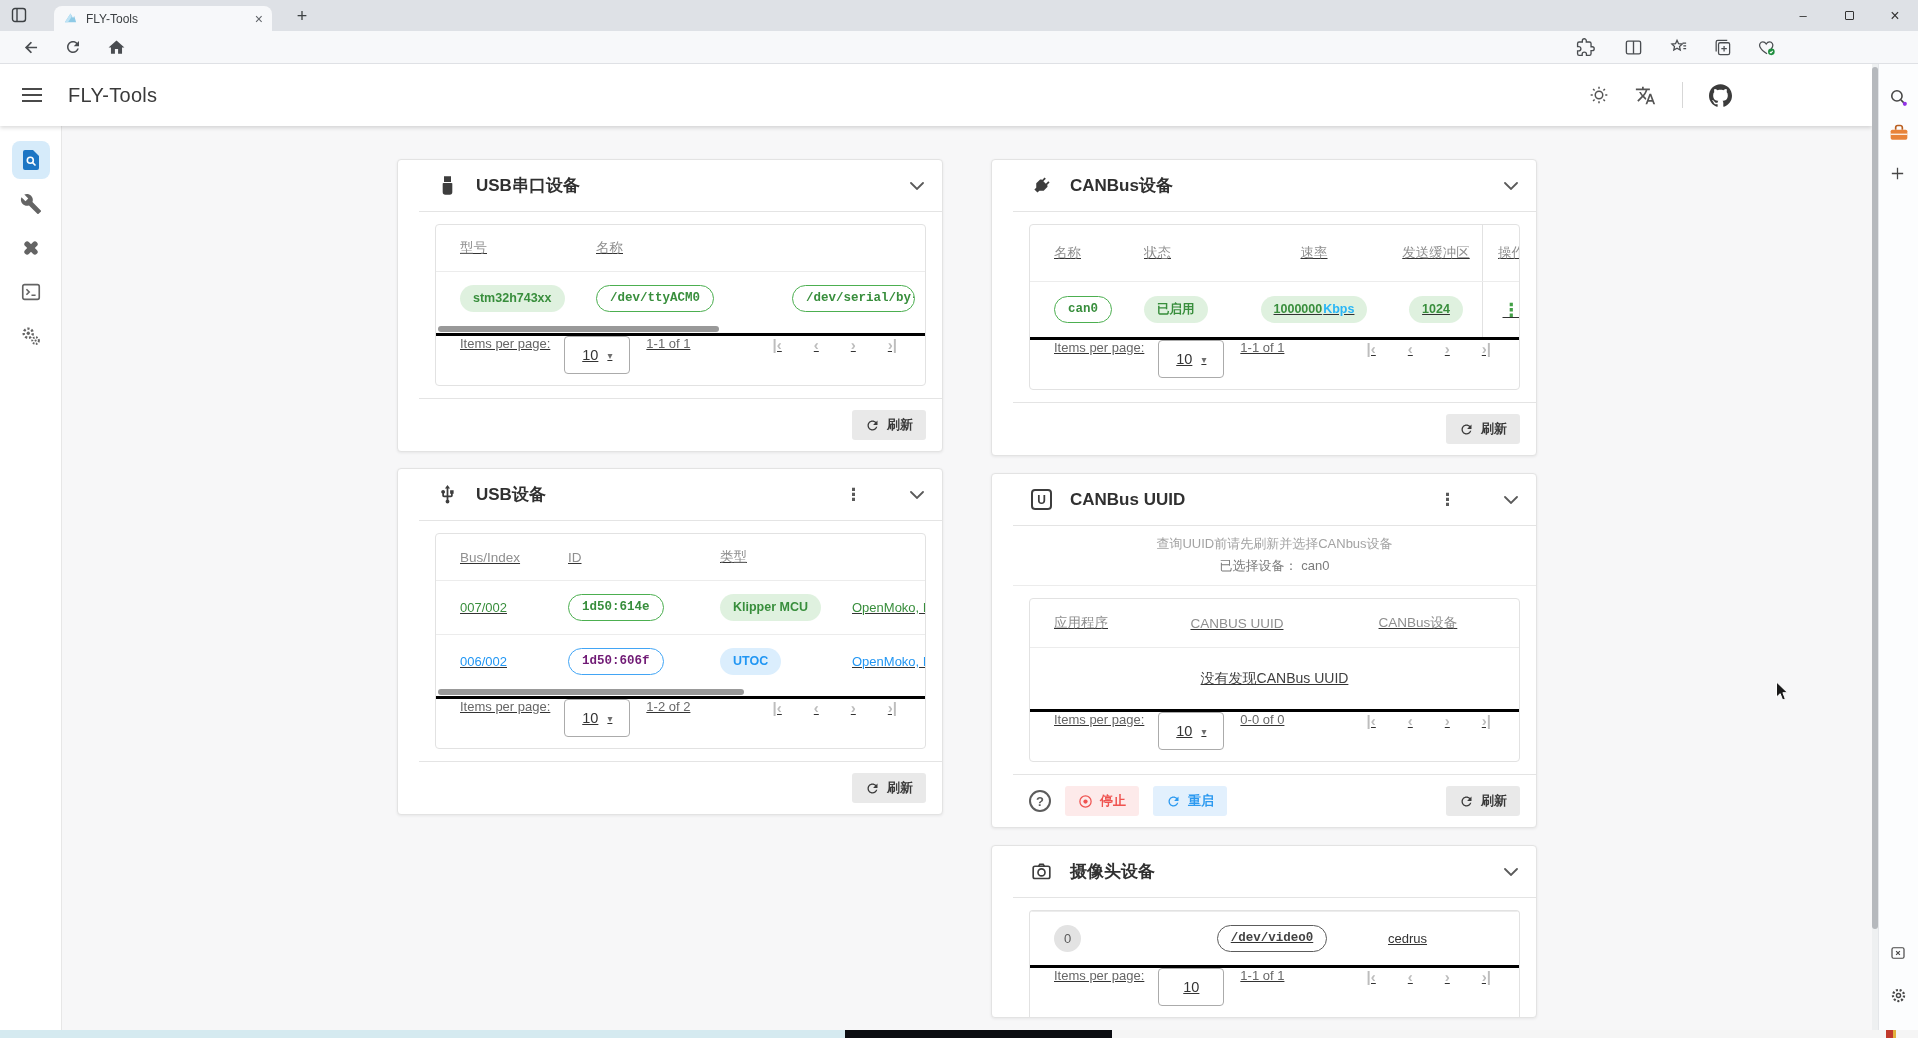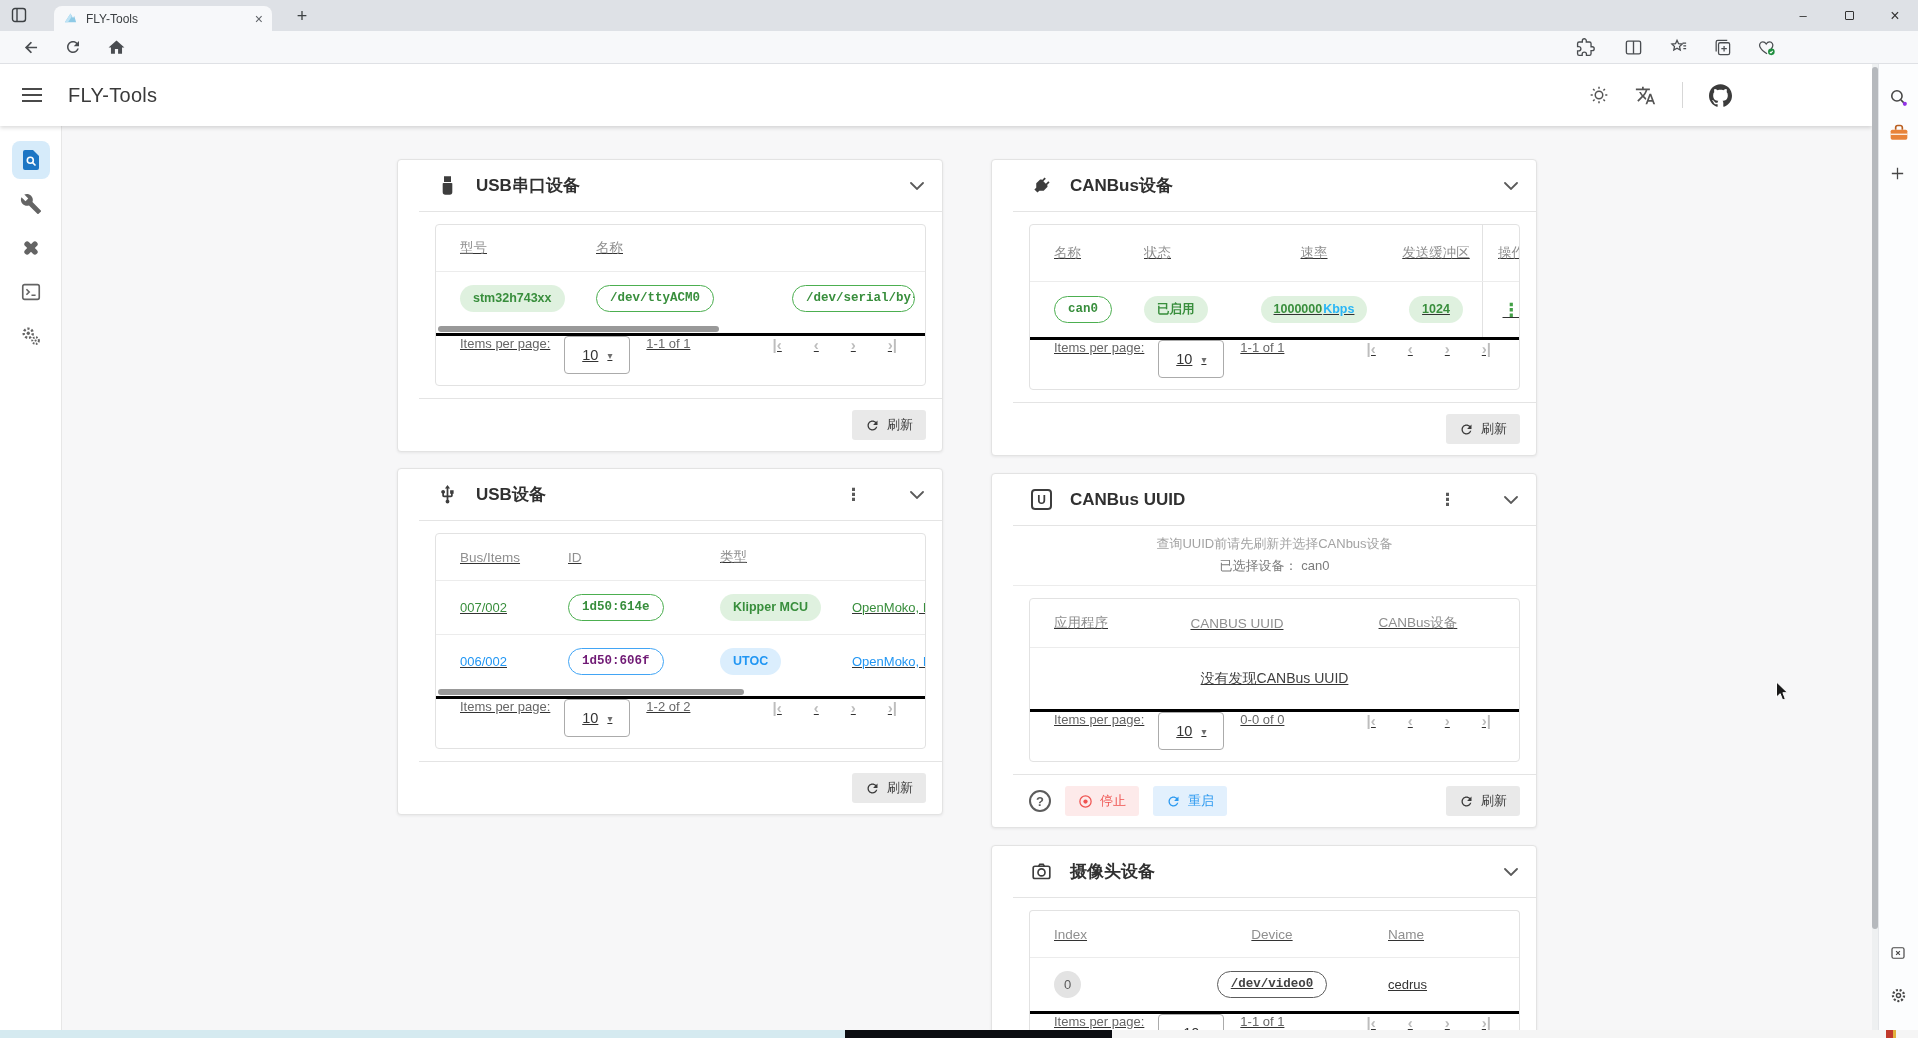--- a/index.html
+++ b/index.html
@@ -79,21 +79,21 @@
 
   .pager{height:52px;display:flex;align-items:flex-start;padding:0 28px 0 24px;font-size:13px;color:#676767;border-top:3px solid #000000;}
   .psel{min-width:66px;height:38px;border:1px solid #ababab;border-radius:4px;display:flex;align-items:center;
         justify-content:center;gap:9px;font-size:14.5px;color:#343434;margin:0 16px 0 14px;}
   .dd{color:#6f6f6f;font-size:10px;}
   .pnav{margin-left:auto;display:flex;gap:32px;color:#bdbdbd;font-size:15px;font-weight:bold;}
   .pnav span{cursor:default;}
 
   .card-f{border-top:1px solid #e4e4e4;padding:11px 16px;display:flex;align-items:center;gap:14px;min-height:52px;}
   .btn{display:inline-flex;align-items:center;gap:7px;height:30px;padding:0 13px;border-radius:3px;
-       font-size:13px;font-weight:normal;}
+       font-size:13px;font-weight:bold;}
   .btn-gray{background:#e9e9e9;color:#3a3a3a;margin-left:auto;}
   .btn-red{background:#fdeaea;color:#ef5350;}
   .btn-blue{background:#e2f0fd;color:#2b99f0;}
   .help{width:22px;height:22px;border:2px solid #5c5c5c;border-radius:50%;display:flex;align-items:center;
         justify-content:center;font-size:13px;font-weight:bold;color:#5c5c5c;}
 
   .hints{padding:9px 0 10px;text-align:center;border-bottom:1px solid #ececec;}
   .hint1{font-size:13px;color:#a3a3a3;}
   .hint2{font-size:13px;color:#7b7b7b;margin-top:4px;}
   .empty{height:62px;display:flex;align-items:center;justify-content:center;font-size:14px;color:#3f3f3f;border-top:1px solid #ececec;}
@@ -349,21 +349,21 @@
             <span class="kebab">⋮</span>
             <span class="chev">
                 <svg width="14" height="8" viewBox="0 0 14 8">
                   <path d="M1 1l6 6 6-6" fill="none" stroke="currentColor" stroke-width="1.8" stroke-linecap="round"></path>
                 </svg>
               </span>
           </div>
           <div class="card-b">
             <div class="tbox">
               <div class="trow thead t-usb">
-                <span class="cell">Bus/Items</span>
+                <span class="cell">Bus/Index</span>
                 <span class="cell">ID</span>
                 <span class="cell">类型</span>
                 <span class="cell"></span>
               </div>
               <div class="trow drow t-usb">
                 <span class="cell txt-green">007/002</span>
                 <span class="cell"><span class="pill out-green mono">1d50:614e</span></span>
                 <span class="cell"><span class="pill fill-green">Klipper MCU</span></span>
                 <span class="cell txt-green">OpenMoko, Inc. s</span>
               </div>
@@ -542,25 +542,20 @@
               </svg>
             <span class="ttl">摄像头设备</span>
             <span class="chev">
                 <svg width="14" height="8" viewBox="0 0 14 8">
                   <path d="M1 1l6 6 6-6" fill="none" stroke="currentColor" stroke-width="1.8" stroke-linecap="round"></path>
                 </svg>
               </span>
           </div>
           <div class="card-b" style="padding-bottom:0;">
             <div class="tbox" style="border-bottom:none;border-radius:4px 4px 0 0;">
-              <div class="trow thead t-cam">
-                <span class="cell">Index</span>
-                <span class="cell c-center">Device</span>
-                <span class="cell">Name</span>
-              </div>
               <div class="trow drow t-cam">
                 <span class="cell"><span class="idx-badge">0</span></span>
                 <span class="cell c-center">
                     <span class="pill out-dark mono">/dev/video0</span>
                   </span>
                 <span class="cell">cedrus</span>
               </div>
               <div class="pager">
                 <span>Items per page:</span>
                 <span class="psel">

